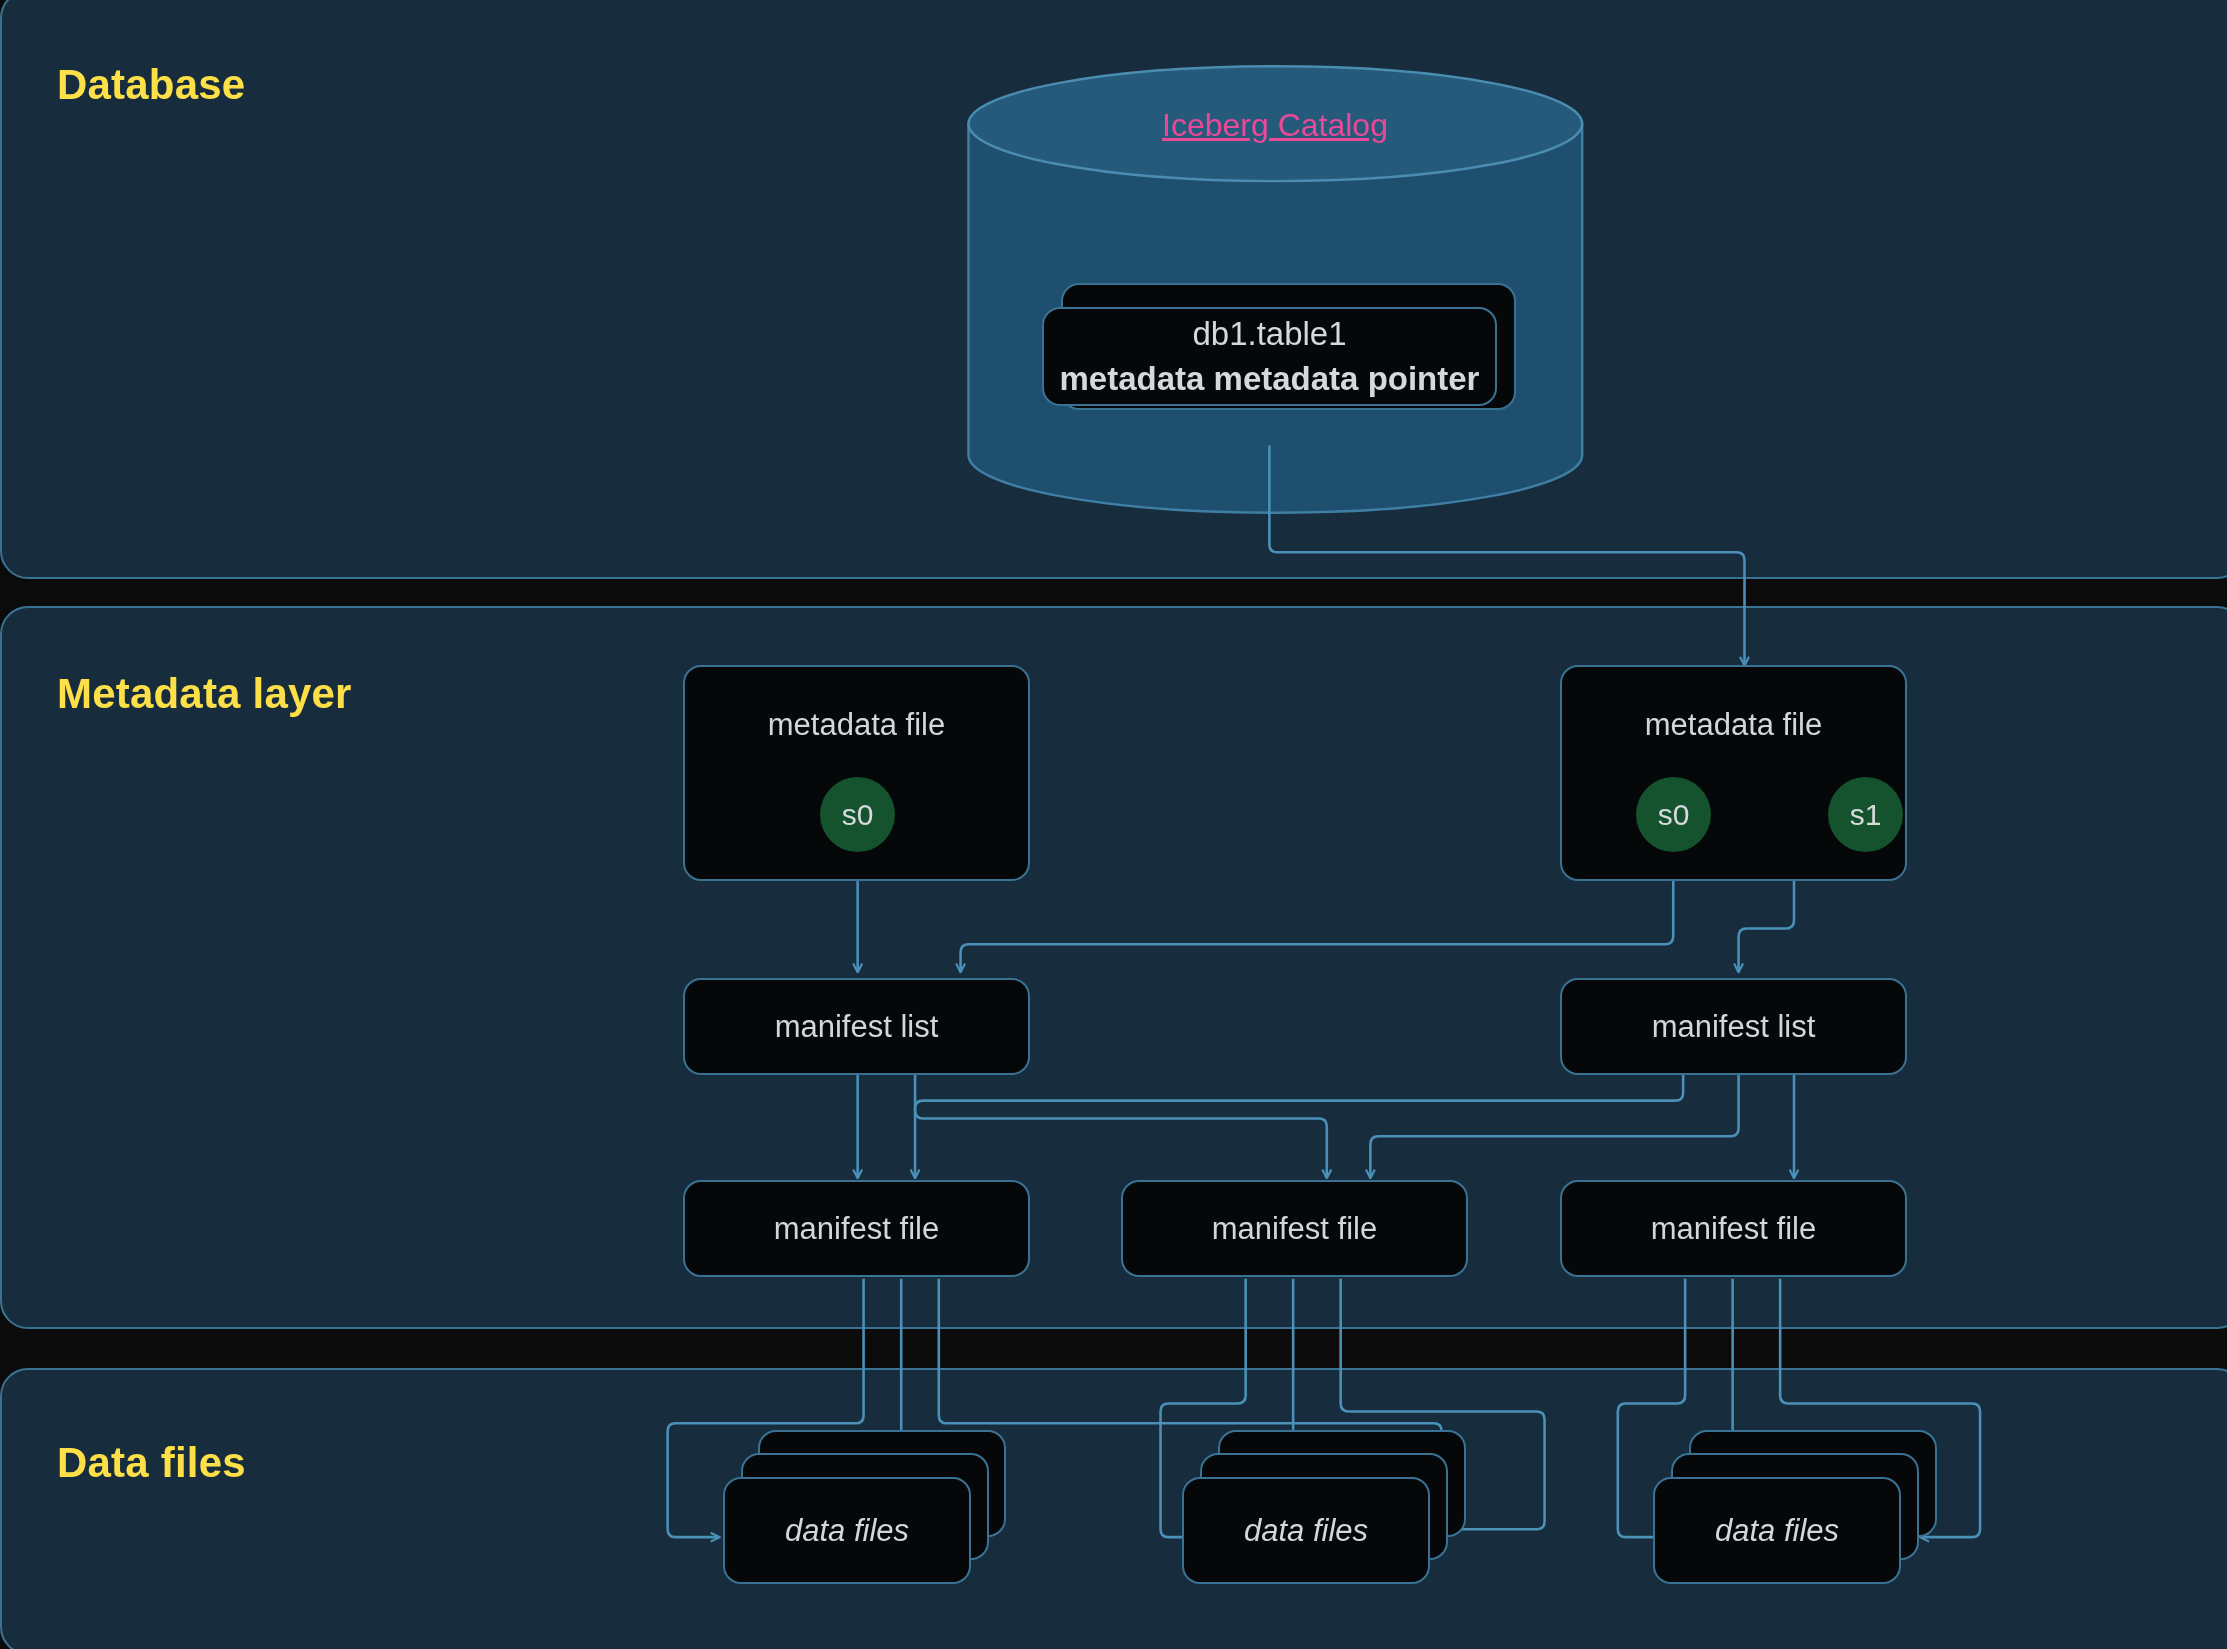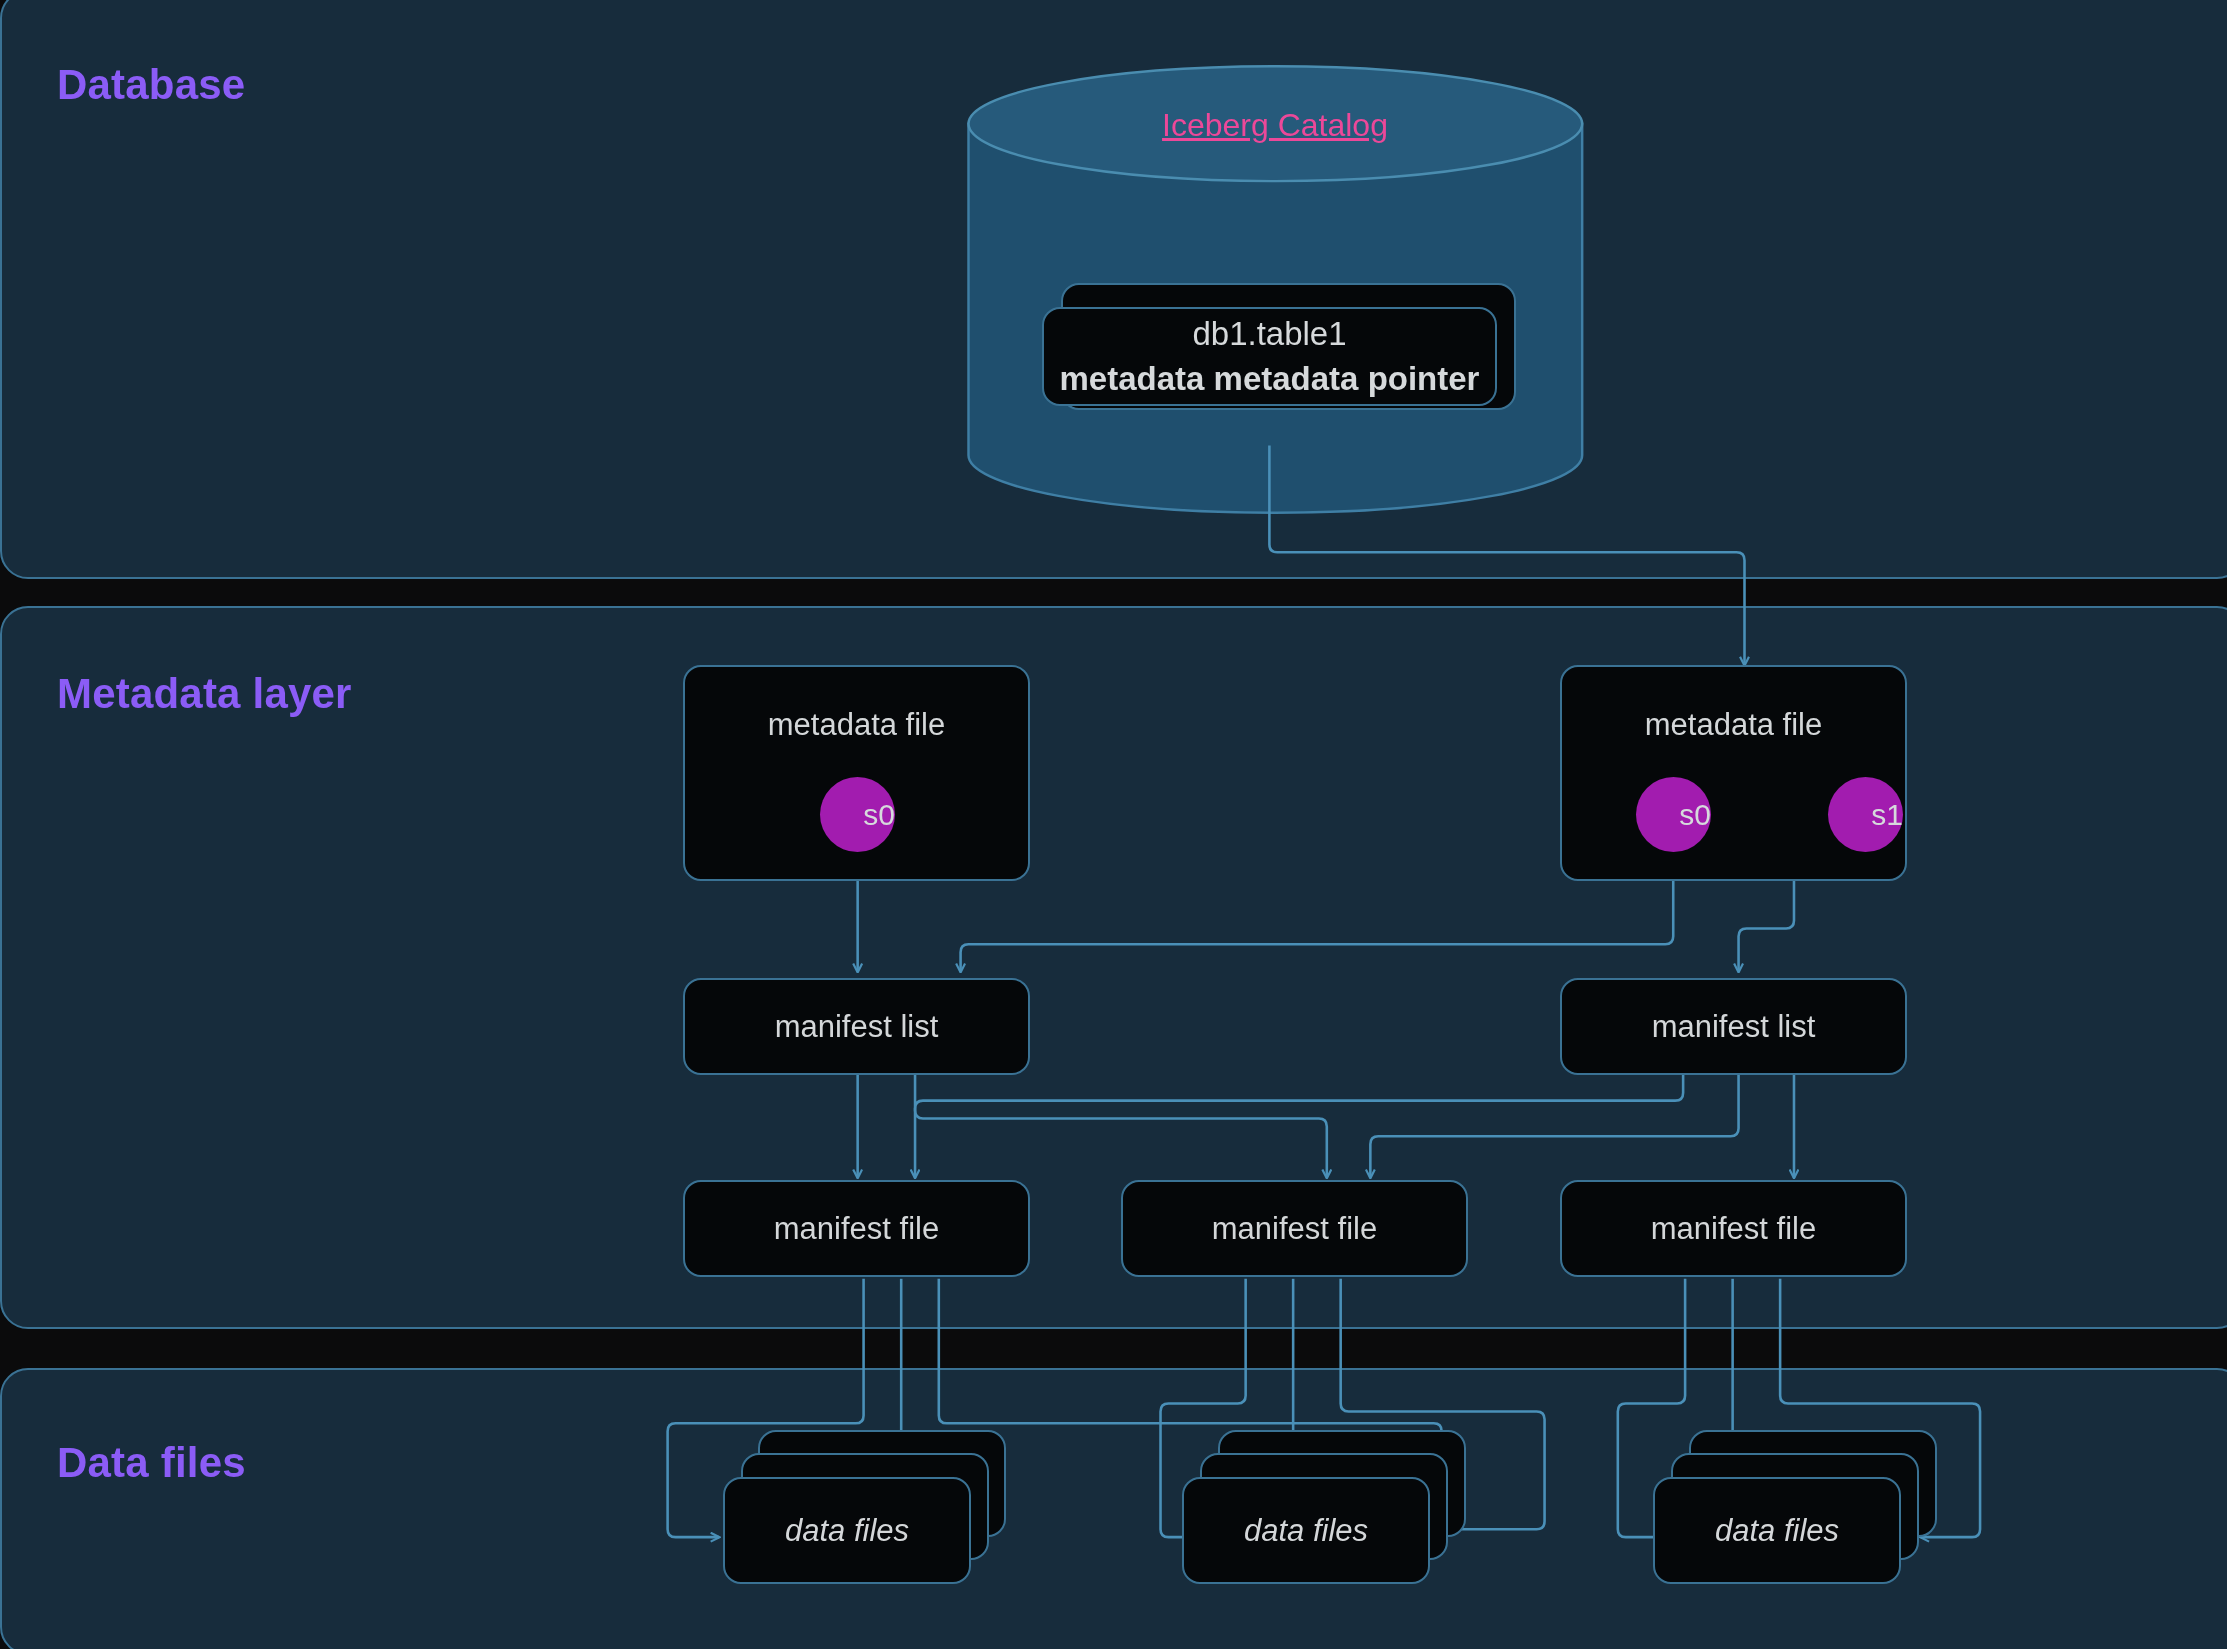--- a/index.html
+++ b/index.html
@@ -22,21 +22,21 @@
     border-radius: 28px;
     box-sizing: border-box;
   }
   #sec-database { left: 0px;  top: -10px;   width: 2245px; height: 589px; }
   #sec-metadata { left: 0px;  top: 606px;   width: 2245px; height: 723px; }
   #sec-datalayer{ left: 0px;  top: 1368px;  width: 2245px; height: 287px; }
 
   .section-title {
     position: absolute;
     left: 57px;
-    color: #8b5cf6;
+    color: #fde047;
     font-size: 42px;
     font-weight: bold;
     letter-spacing: 0.2px;
     white-space: nowrap;
   }
   #title-database  { top: 61px; }
   #title-metadata  { top: 670px; }
   #title-datalayer { top: 1439px; }
 
   
@@ -94,25 +94,25 @@
     justify-content: center;
     line-height: 1.35;
   }
   .pointer-card .l1 { font-size: 33px; }
   .pointer-card .l2 { font-size: 33px; font-weight: bold; }
 
   .snapshot {
     position: absolute;
     width: 75px; height: 75px;
     border-radius: 50%;
-    background: #a21caf;
+    background: #14532d;
     color: #d6dadc;
     display: flex;
     align-items: center;
-    justify-content: flex-end;
+    justify-content: center;
     font-size: 30px;
   }
 
   .cyl-label {
     position: absolute;
     color: #ec4899;
     font-size: 32px;
     white-space: nowrap;
     text-decoration: underline;
   }

